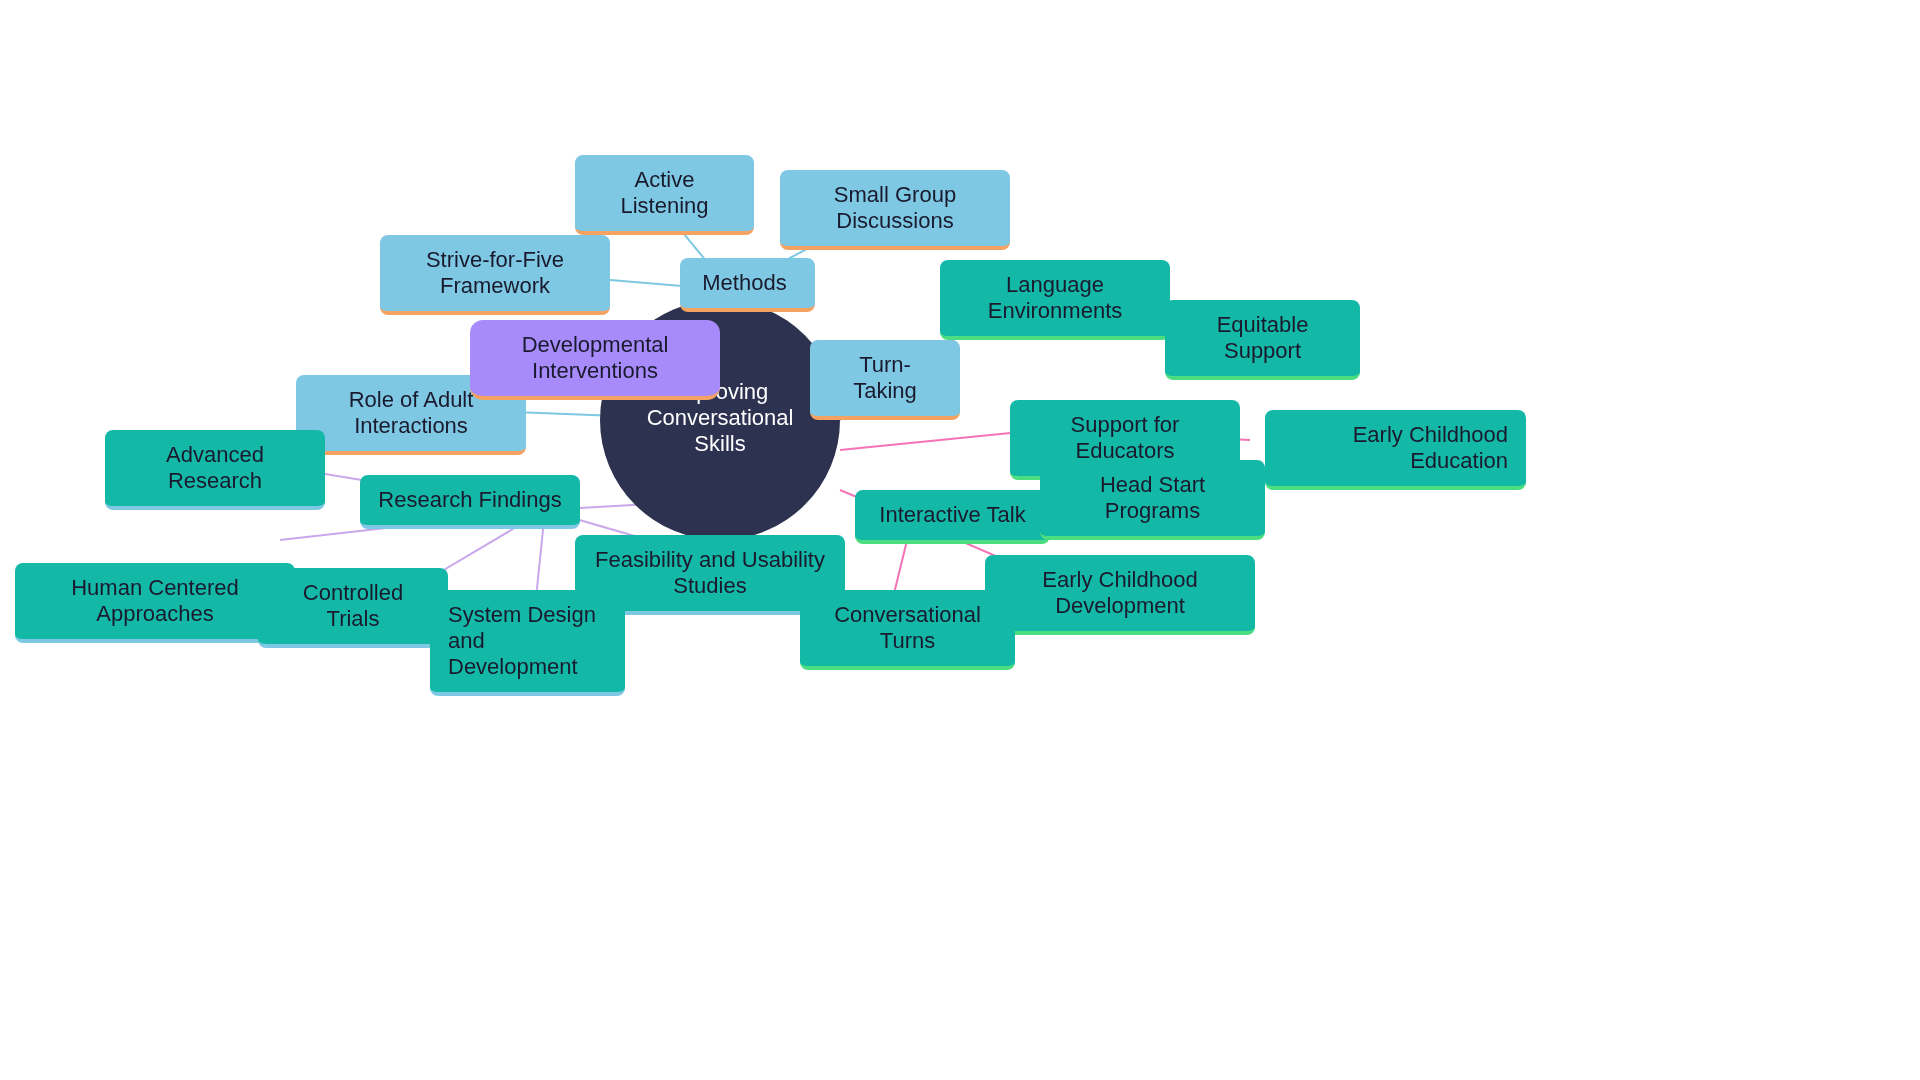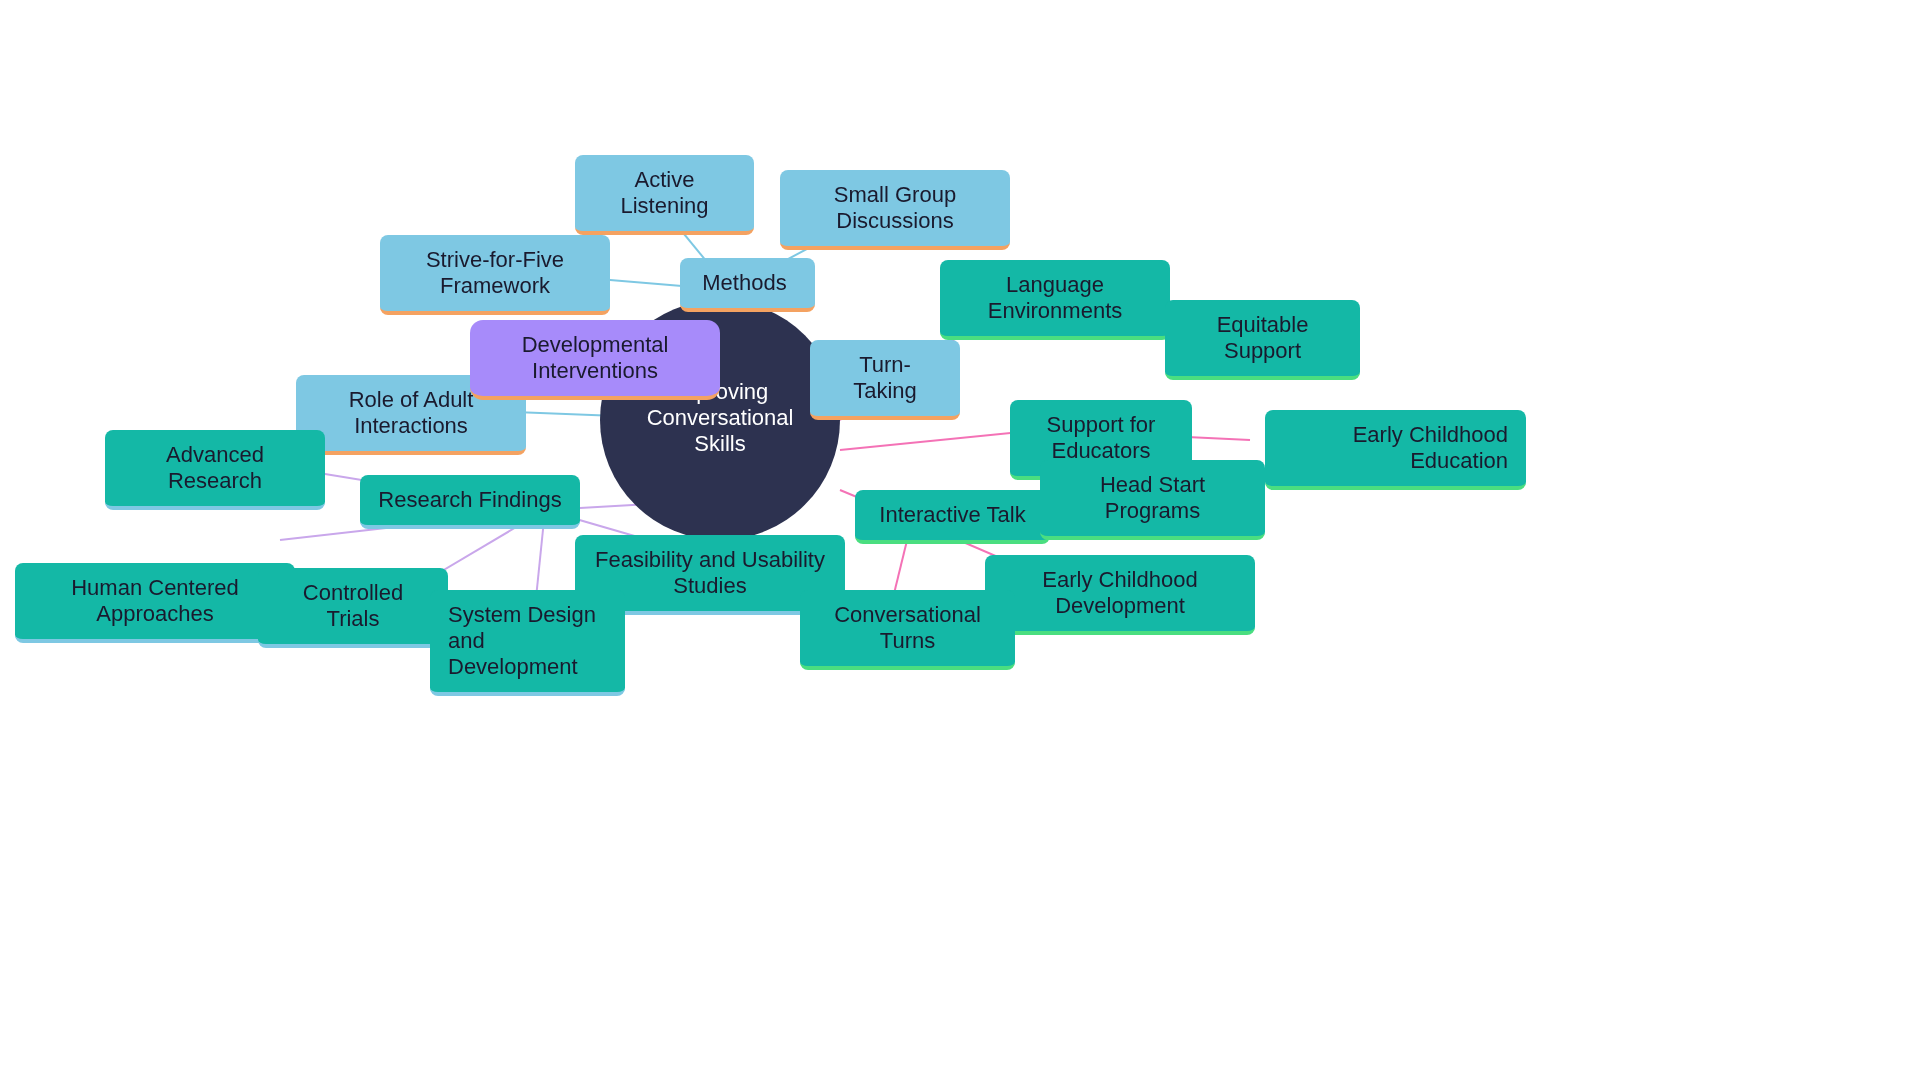--- a/index.html
+++ b/index.html
@@ -170,21 +170,21 @@
 </div>
 
 <div class="node node-pink" style="left: 940px; top: 260px; width: 230px;">
   <span>Language Environments</span>
 </div>
 
 <div class="node node-pink" style="left: 1165px; top: 300px; width: 195px;">
   <span>Equitable Support</span>
 </div>
 
-<div class="node node-pink" style="left: 1010px; top: 400px; width: 182px; justify-content: center;">
+<div class="node node-pink" style="left: 1010px; top: 400px; width: 230px; justify-content: center;">
   <span>Support for Educators</span>
 </div>
 
 <div class="node node-pink" style="left: 1265px; top: 410px; width: 261px; text-align: right;">
   <span>Early Childhood Education</span>
 </div>
 
 <div class="node node-pink" style="left: 855px; top: 490px; width: 195px;">
   <span>Interactive Talk</span>
 </div>

